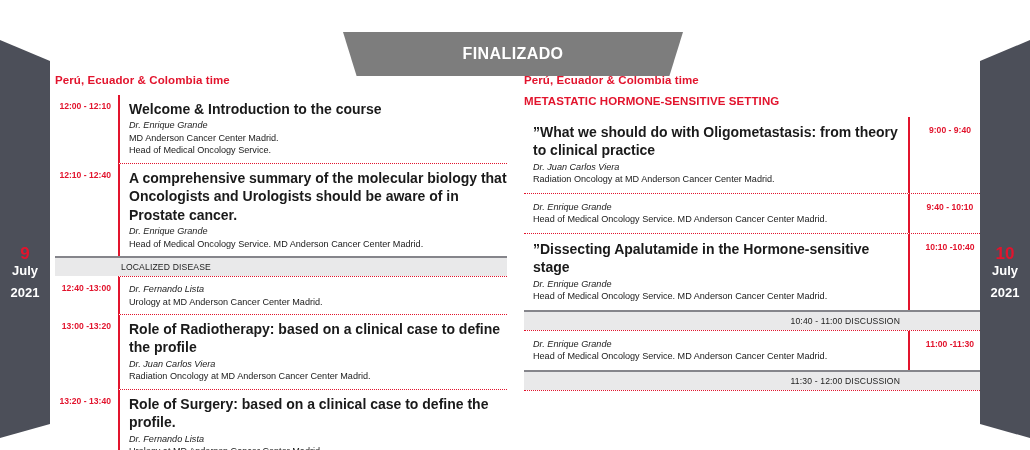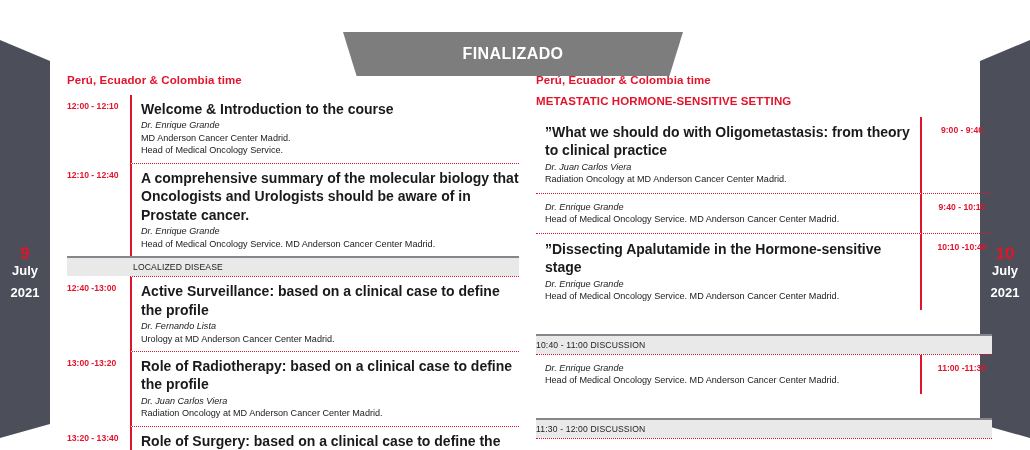--- a/index.html
+++ b/index.html
@@ -79,21 +79,21 @@
   .status-banner span {
     color: #ffffff;
     font-size: 16px;
     font-weight: bold;
     letter-spacing: 0.4px;
   }
 
   
   .agenda {
     position: absolute;
-    left: 12px;
+    left: 0;
     top: 0;
     width: 916px;
     height: 450px;
   }
   .col {
     position: absolute;
     top: 74px;
   }
   .col-left  { left: 55px;  width: 452px; }
   .col-right { left: 524px; width: 456px; }
@@ -119,20 +119,21 @@
     display: flex;
     align-items: flex-start;
     padding: 5px 0 6px 0;
   }
   .row-l .time {
     width: 63px;
     flex: 0 0 63px;
     color: #e2142d;
     font-size: 8.6px;
     font-weight: bold;
+    text-align: right;
     padding-right: 7px;
     padding-top: 1px;
     box-sizing: border-box;
     white-space: nowrap;
   }
   .rule-l {
     position: absolute;
     left: 63px;
     top: 0;
     bottom: 0;
@@ -215,23 +216,22 @@
     color: #222222;
     padding: 4px 8px 4px 0;
     box-sizing: border-box;
     letter-spacing: 0.15px;
   }
   .band-left {
     padding-left: 66px;
     text-align: left;
   }
   .band-right {
-    text-align: left;
+    text-align: right;
     padding-right: 80px;
-    margin-top: 24px;
   }
 </style>
 </head>
 <body>
 
 <div class="date-tab left">
   <div class="date-stack">
     <span class="date-day">9</span>
     <span class="date-month">July</span>
     <span class="date-year">2021</span>
@@ -278,21 +278,20 @@
       </div>
     </div>
 
     <div class="band band-left">LOCALIZED DISEASE</div>
     <div class="sep-l"></div>
 
     <div class="row-l">
       <div class="time">12:40 -13:00</div>
       <div class="rule-l"></div>
       <div class="body">
-        <div class="title">Active Surveillance: based on a clinical case to define the profile</div>
         <div class="speaker">Dr. Fernando Lista</div>
         <div class="affil">Urology at MD Anderson Cancer Center Madrid.</div>
       </div>
     </div>
     <div class="sep-l"></div>
 
     <div class="row-l">
       <div class="time">13:00 -13:20</div>
       <div class="rule-l"></div>
       <div class="body">

